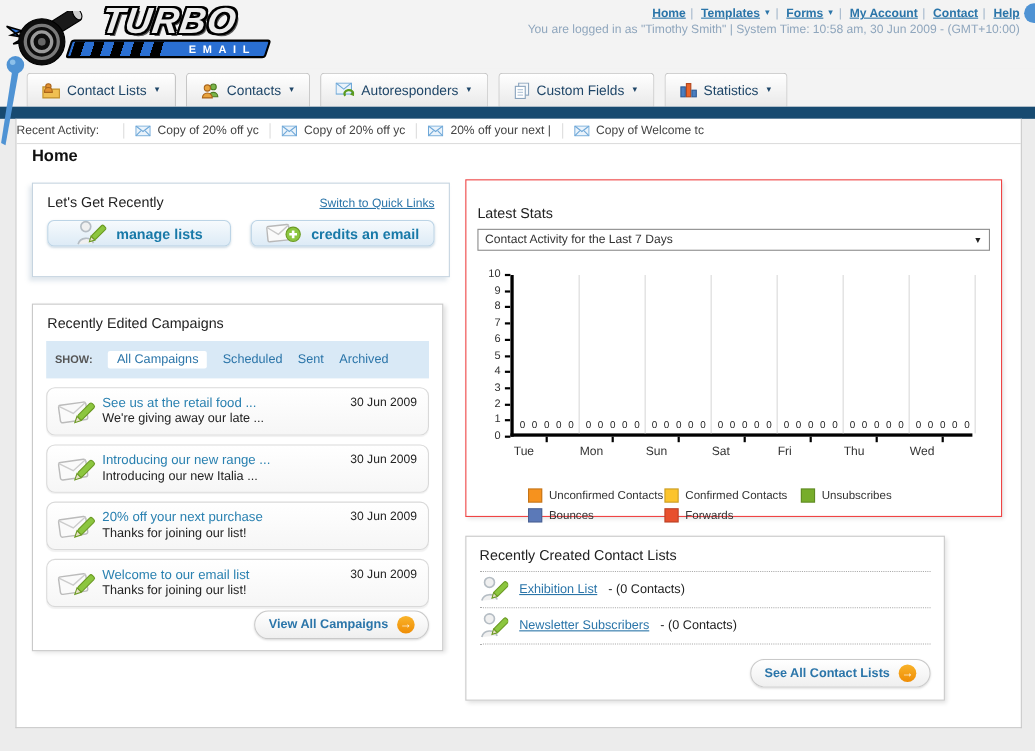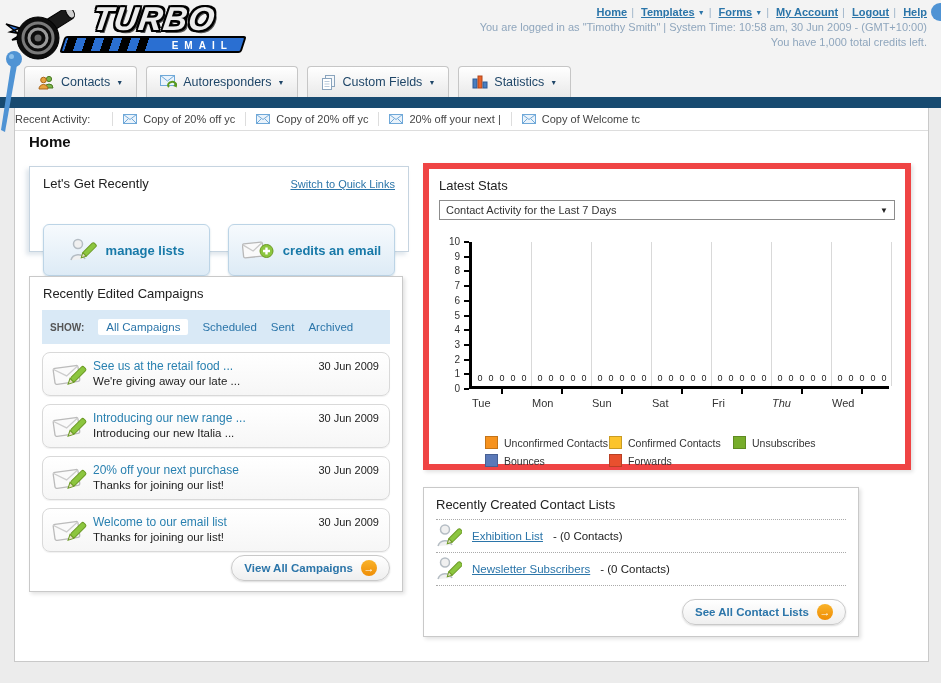--- a/index.html
+++ b/index.html
@@ -72,24 +72,24 @@
   .panel { position:absolute; background:#fff; }
   .panel-gs {
     left:14px; top:58px; width:380px; height:86px;
     border:1px solid #c6d4e0; box-shadow:-3px 3px 4px rgba(130,160,185,.25); padding:9px 13px;
   }
   .panel-title { font-size:13px; color:#222; }
   .gs-head { display:flex; justify-content:space-between; align-items:baseline; }
   .gs-head a { font-size:11px; color:#2b75a9; }
   .gs-buttons { display:flex; gap:18px; margin-top:9px; }
   .gs-btn {
-    flex:1; height:52px; display:flex; align-items:center; justify-content:center; gap:9px;
+    flex:1; height:24px; display:flex; align-items:center; justify-content:center; gap:9px;
     background:linear-gradient(#f6fafd,#ddebf6); border:1px solid #bcd4e6; border-radius:6px;
     box-shadow:0 1px 2px rgba(100,140,170,.3); cursor:pointer;
-    font-size:13px; font-weight:bold; color:#1879a8;margin-top:24px;
+    font-size:13px; font-weight:bold; color:#1879a8;
   }
 
   .panel-campaigns { left:14px; top:168px; width:374px; height:316px; border:1px solid #c9c9c9; box-shadow:2px 2px 4px rgba(0,0,0,.12); }
   .panel-campaigns .panel-title { margin:9px 0 0 13px; }
   .showbar {
     margin:9px 12px 0 12px; height:23px; background:#d9e9f6; display:flex; align-items:center;
     gap:14px; padding:17px 8px; font-size:11.5px;
   }
   .showbar .show-label { font-size:10px; font-weight:bold; color:#555; }
   .showbar a { color:#2b75a9; text-decoration:none; }
@@ -107,21 +107,21 @@
     display:inline-flex; align-items:center; gap:8px; height:26px; padding:0 12px;
     background:linear-gradient(#ffffff,#efefef); border:1px solid #c9c9c9; border-radius:13px;
     box-shadow:0 1px 2px rgba(0,0,0,.15); font-size:11.5px; font-weight:bold; color:#2b75a9; cursor:pointer;
   }
   .arrow-circle {
     width:16px; height:16px; border-radius:50%; background:linear-gradient(#f9b32a,#ef8d05);
     color:#fff; font-size:11px; font-weight:bold; display:flex; align-items:center; justify-content:center;
   }
   .camp-btn-row { position:absolute; right:12px; bottom:10px; }
 
-  .panel-stats { left:408px; top:55px; width:488px; height:307px; border:6px solid #ef4444; box-shadow:2px 2px 4px rgba(0,0,0,.12); padding:9px 10px; }
+  .panel-stats { left:408px; top:55px; width:488px; height:307px; border:1px solid #ef4444; box-shadow:2px 2px 4px rgba(0,0,0,.12); padding:22px 10px; }
   .stats-dropdown {
     margin-top:7px; height:20px; border:1px solid #8c8c8c; background:#fff; display:flex;
     align-items:center; justify-content:space-between; padding:0 6px; font-size:11px; color:#333; cursor:pointer;
   }
   .stats-dropdown .dd { font-size:8px; color:#222; }
 
   
   .chart { position:relative; margin-top:22px; height:170px; }
   .chart-y-axis { position:absolute; left:0; top:0; width:30px; height:147px; }
   .chart-y-axis .ylabel { position:absolute; right:9px; font-size:10px; color:#333; }
@@ -167,37 +167,45 @@
       <div class="email-text">EMAIL</div>
     </div>
   </div>
 
   <div class="header-right">
     <div class="toplinks">
       <a>Home</a><span class="sep">|</span>
       <a>Templates</a> <span class="dd">▼</span><span class="sep">|</span>
       <a>Forms</a> <span class="dd">▼</span><span class="sep">|</span>
       <a>My Account</a><span class="sep">|</span>
-      <a>Logout</a><span class="sep">|</span>
+      <a>Contact</a><span class="sep">|</span>
       <a>Help</a>
     </div>
     <div class="login-info">You are logged in as "Timothy Smith" | System Time: 10:58 am, 30 Jun 2009 - (GMT+10:00)</div>
-    <div class="credits">You have 1,000 total credits left.</div>
   </div>
   <div class="corner-circle"></div>
 </div>
 
 <svg class="pin" width="30" height="86" viewBox="0 0 30 86">
   <polygon points="11,17 17,17 5,84 1,82" fill="#4f93d4"></polygon>
   <circle cx="14" cy="11" r="8" fill="#4f93d4"></circle>
   <circle cx="11.5" cy="8.5" r="2.5" fill="#8cc0ea"></circle>
 </svg>
 
 <div class="tabstrip">
   <div class="tabs">
+    <div class="tab">
+      <svg width="17" height="15" viewBox="0 0 17 15">
+          <path d="M1 4 h5 l1.5 2 H16 v8 H1 Z" fill="#f0c052" stroke="#c08f2a"></path>
+          <circle cx="6" cy="3.5" r="2.4" fill="#e09030" stroke="#a9641a"></circle>
+          <path d="M2.5 8 a3.5 3.5 0 0 1 7 0 v1 h-7 Z" fill="#e09030" stroke="#a9641a"></path>
+        </svg>
+      <span>Contact Lists</span>
+        <span class="dd">▼</span>
+    </div>
     <div class="tab">
       <svg width="17" height="15" viewBox="0 0 17 15">
           <circle cx="11" cy="4" r="2.6" fill="#7ab54a" stroke="#4d7a22"></circle>
           <path d="M7 13 a4 4 0 0 1 8 0 Z" fill="#7ab54a" stroke="#4d7a22"></path>
           <circle cx="5.5" cy="5" r="2.8" fill="#e8a33d" stroke="#a9641a"></circle>
           <path d="M1 14 a4.5 4.5 0 0 1 9 0 Z" fill="#e8a33d" stroke="#a9641a"></path>
         </svg>
       <span>Contacts</span>
         <span class="dd">▼</span>
     </div>
@@ -465,21 +473,21 @@
           <div class="xtick" style="left: 269px;"></div>
           <div class="xlabel" style="left: 240px; width: 60px;">Fri</div>
           <div class="zero-group" style="left: 300px; width: 60px;">
             <span>0</span>
             <span>0</span>
             <span>0</span>
             <span>0</span>
             <span>0</span>
           </div>
           <div class="xtick" style="left: 329px;"></div>
-          <div class="xlabel" style="left: 300px; width: 60px; font-style: italic;">Thu</div>
+          <div class="xlabel" style="left: 300px; width: 60px;">Thu</div>
           <div class="zero-group" style="left: 360px; width: 60px;">
             <span>0</span>
             <span>0</span>
             <span>0</span>
             <span>0</span>
             <span>0</span>
           </div>
           <div class="xtick" style="left: 389px;"></div>
           <div class="xlabel" style="left: 360px; width: 60px;">Wed</div>
         </div>

